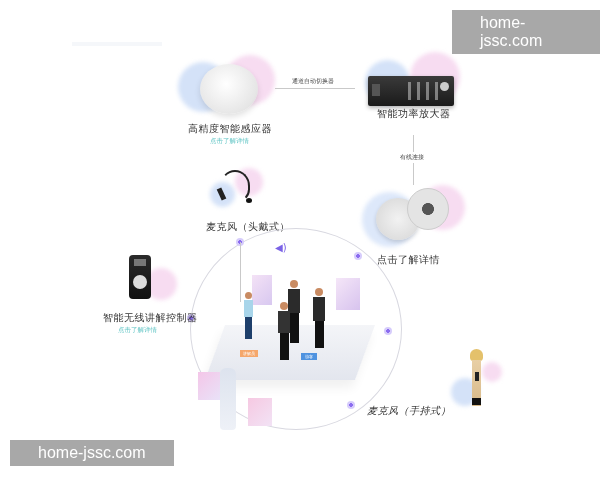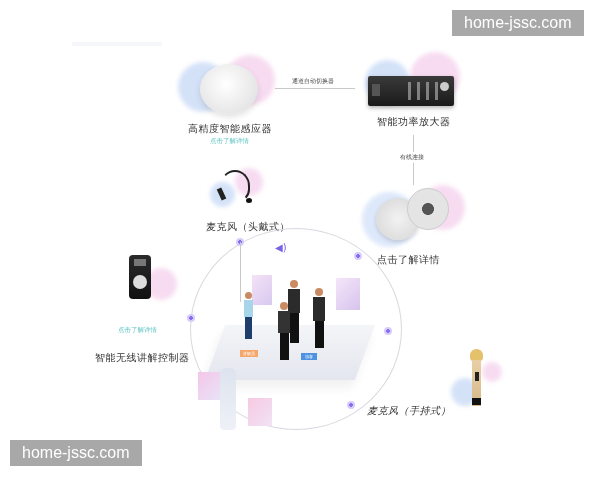--- a/index.html
+++ b/index.html
@@ -2,21 +2,21 @@
 <html><head>
 <meta charset="utf-8">
 <style>
   html, body { margin: 0; padding: 0; }
   body { width: 600px; height: 480px; position: relative; overflow: hidden; background: #ffffff; font-family: "DejaVu Sans", sans-serif; }
   .abs { position: absolute; }
   .blob { position: absolute; border-radius: 50%; filter: blur(2px); }
   .label { position: absolute; font-size: 10px; color: #333; white-space: nowrap; letter-spacing: 0.5px; }
   .sublabel { position: absolute; font-size: 6.5px; color: #5cc3c3; white-space: nowrap; }
   .tiny { position: absolute; font-size: 6px; color: #444; white-space: nowrap; }
-  .watermark { position: absolute; background: #a8a8a8; color: #fff; font-family: "Liberation Sans", sans-serif; font-size: 16px; padding: 4px 12px; }
+  .watermark { position: absolute; background: #a8a8a8; color: #fff; font-family: "Liberation Sans", sans-serif; font-size: 16px; padding: 4px 28px; }
   .node { position: absolute; width: 8px; height: 8px; border-radius: 50%; background: radial-gradient(circle, #8b6cf0 0 30%, #d6ccfb 32% 100%); }
   .line { position: absolute; background: #c9c9c9; }
 </style>
 </head>
 <body>
 
 <div class="abs" style="left:72px;top:42px;width:90px;height:4px;background:#f5f7fa;"></div>
 
 <div class="blob" style="left:178px;top:62px;width:50px;height:50px;background:#d4e2f8;"></div>
 <div class="blob" style="left:225px;top:55px;width:50px;height:50px;background:#f7dcf1;"></div>
@@ -27,21 +27,21 @@
 <div class="line" style="left:275px;top:88px;width:80px;height:1px;"></div>
 <div class="tiny" style="left:292px;top:77px;">通道自动切换器</div>
 
 <div class="blob" style="left:365px;top:60px;width:45px;height:45px;background:#d4e2f8;"></div>
 <div class="blob" style="left:410px;top:52px;width:50px;height:50px;background:#f7dcf1;"></div>
 <div class="abs" style="left:368px;top:76px;width:86px;height:30px;background:linear-gradient(#3a3a3a,#1a1a1a);border-radius:2px;box-shadow:0 2px 4px rgba(0,0,0,0.3);">
   <div class="abs" style="left:4px;top:8px;width:8px;height:12px;background:#555;"></div>
   <div class="abs" style="left:40px;top:6px;width:30px;height:18px;background:repeating-linear-gradient(90deg,#bbb 0 3px,transparent 3px 9px);opacity:0.6;"></div>
   <div class="abs" style="left:72px;top:6px;width:9px;height:9px;border-radius:50%;background:#ccc;"></div>
 </div>
-<div class="label" style="left:377px;top:115px;text-align:right;">智能功率放大器</div>
+<div class="label" style="left:377px;top:107px;text-align:right;">智能功率放大器</div>
 
 <div class="line" style="left:413px;top:135px;width:1px;height:50px;"></div>
 <div class="tiny" style="left:400px;top:152px;background:#fff;padding:1px 0;">有线连接</div>
 
 <div class="blob" style="left:362px;top:192px;width:55px;height:55px;background:#dde8fa;"></div>
 <div class="blob" style="left:420px;top:185px;width:45px;height:45px;background:#f7dcf1;"></div>
 <div class="abs" style="left:376px;top:198px;width:44px;height:42px;border-radius:50%;background:radial-gradient(circle,#f2f2f2,#dcdcdc 75%,#c8c8c8);box-shadow:0 2px 4px rgba(0,0,0,0.15);"></div>
 <div class="abs" style="left:407px;top:188px;width:40px;height:40px;border-radius:50%;background:radial-gradient(circle,#555 0 20%,#e4e4e4 22% 100%);border:1px solid #ccc;"></div>
 <div class="node" style="left:354px;top:252px;"></div>
 <div class="label" style="left:377px;top:253px;">点击了解详情</div>
@@ -90,21 +90,21 @@
 
 <div class="abs" style="left:198px;top:372px;width:22px;height:28px;background:linear-gradient(135deg,#f4c6e8,#e9e2f8);"></div>
 <div class="abs" style="left:220px;top:368px;width:16px;height:62px;background:linear-gradient(#dde3ee,#eef1f7);border-radius:6px 6px 4px 4px;"></div>
 <div class="abs" style="left:248px;top:398px;width:24px;height:28px;background:linear-gradient(135deg,#f6c9e2,#f2e3f5);"></div>
 
 <div class="blob" style="left:145px;top:268px;width:32px;height:32px;background:#f7dcf1;"></div>
 <div class="abs" style="left:129px;top:255px;width:22px;height:44px;background:linear-gradient(#2a2a2a,#111);border-radius:4px;">
   <div style="width:12px;height:7px;background:#777;margin:4px auto 0;"></div>
   <div style="width:14px;height:14px;border-radius:50%;background:#ddd;margin:9px auto 0;"></div>
 </div>
-<div class="label" style="left:95px;top:311px;margin-top:40px;">智能无线讲解控制器</div>
+<div class="label" style="left:103px;top:311px;">智能无线讲解控制器</div>
 <div class="sublabel" style="left:118px;top:326px;">点击了解详情</div>
 
 <div class="blob" style="left:451px;top:378px;width:28px;height:28px;background:#d4e2f8;"></div>
 <div class="blob" style="left:482px;top:362px;width:20px;height:20px;background:#f7dcf1;"></div>
 <div class="abs" style="left:470px;top:349px;width:13px;height:12px;border-radius:50% 50% 30% 30%;background:#e4c16b;"></div>
 <div class="abs" style="left:472px;top:360px;width:9px;height:46px;background:linear-gradient(#e8cfa5,#d7b98a);">
   <div style="width:4px;height:9px;background:#222;margin:12px auto 0;"></div>
   <div style="width:9px;height:7px;background:#111;margin-top:17px;"></div>
 </div>
 <div class="label" style="left:367px;top:404px;font-style:italic;">麦克风（手持式）</div>

